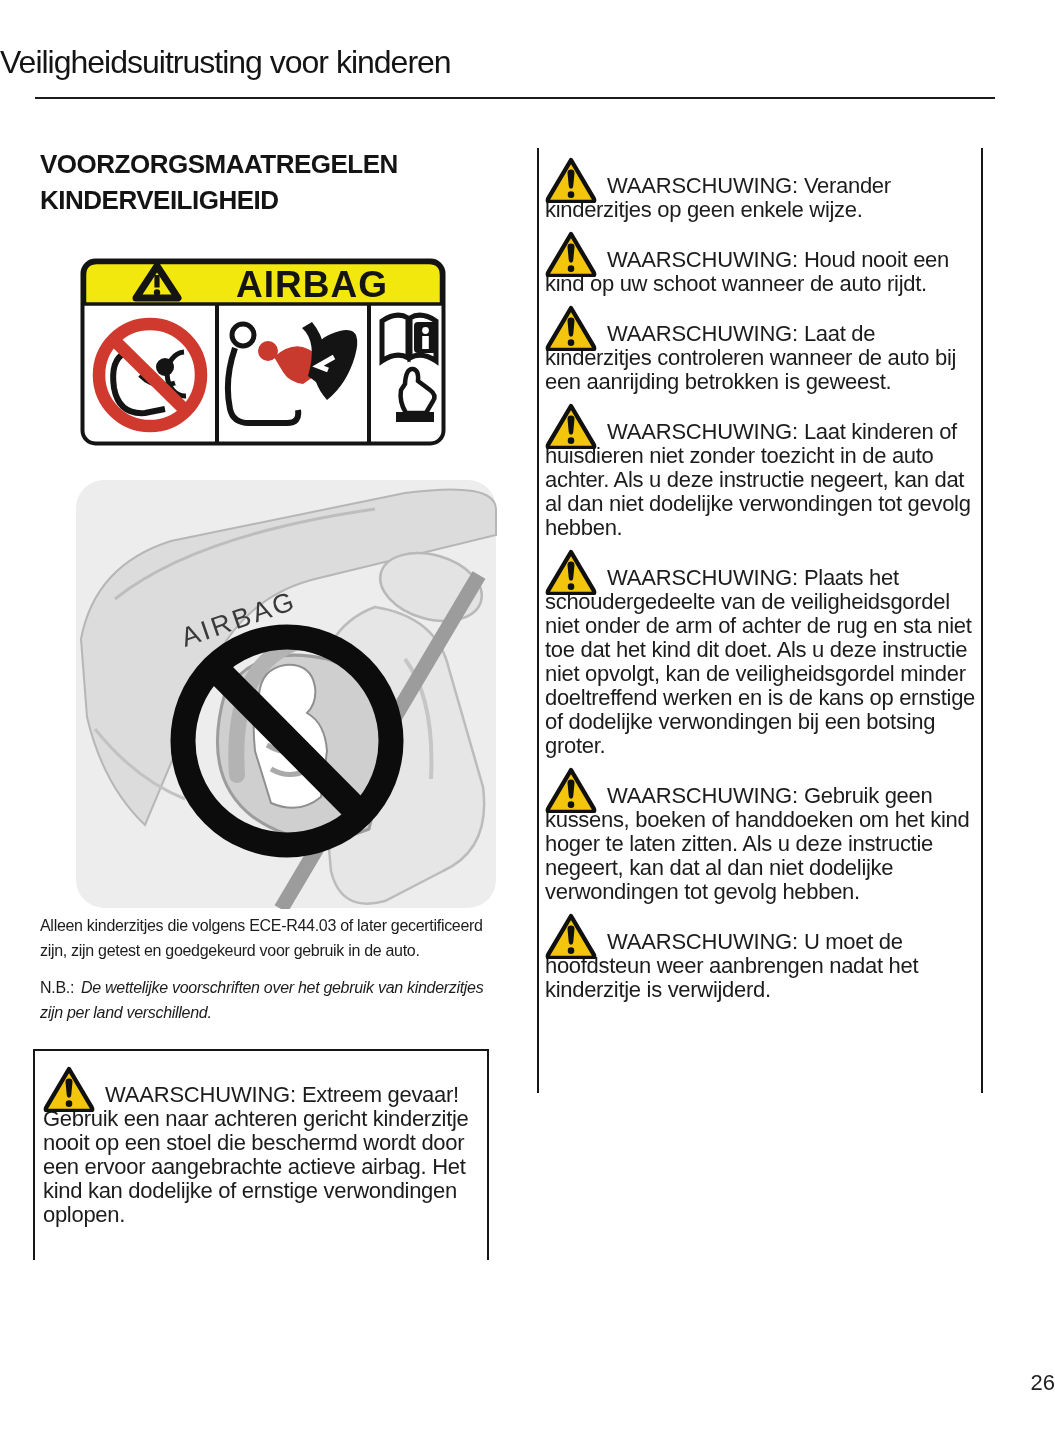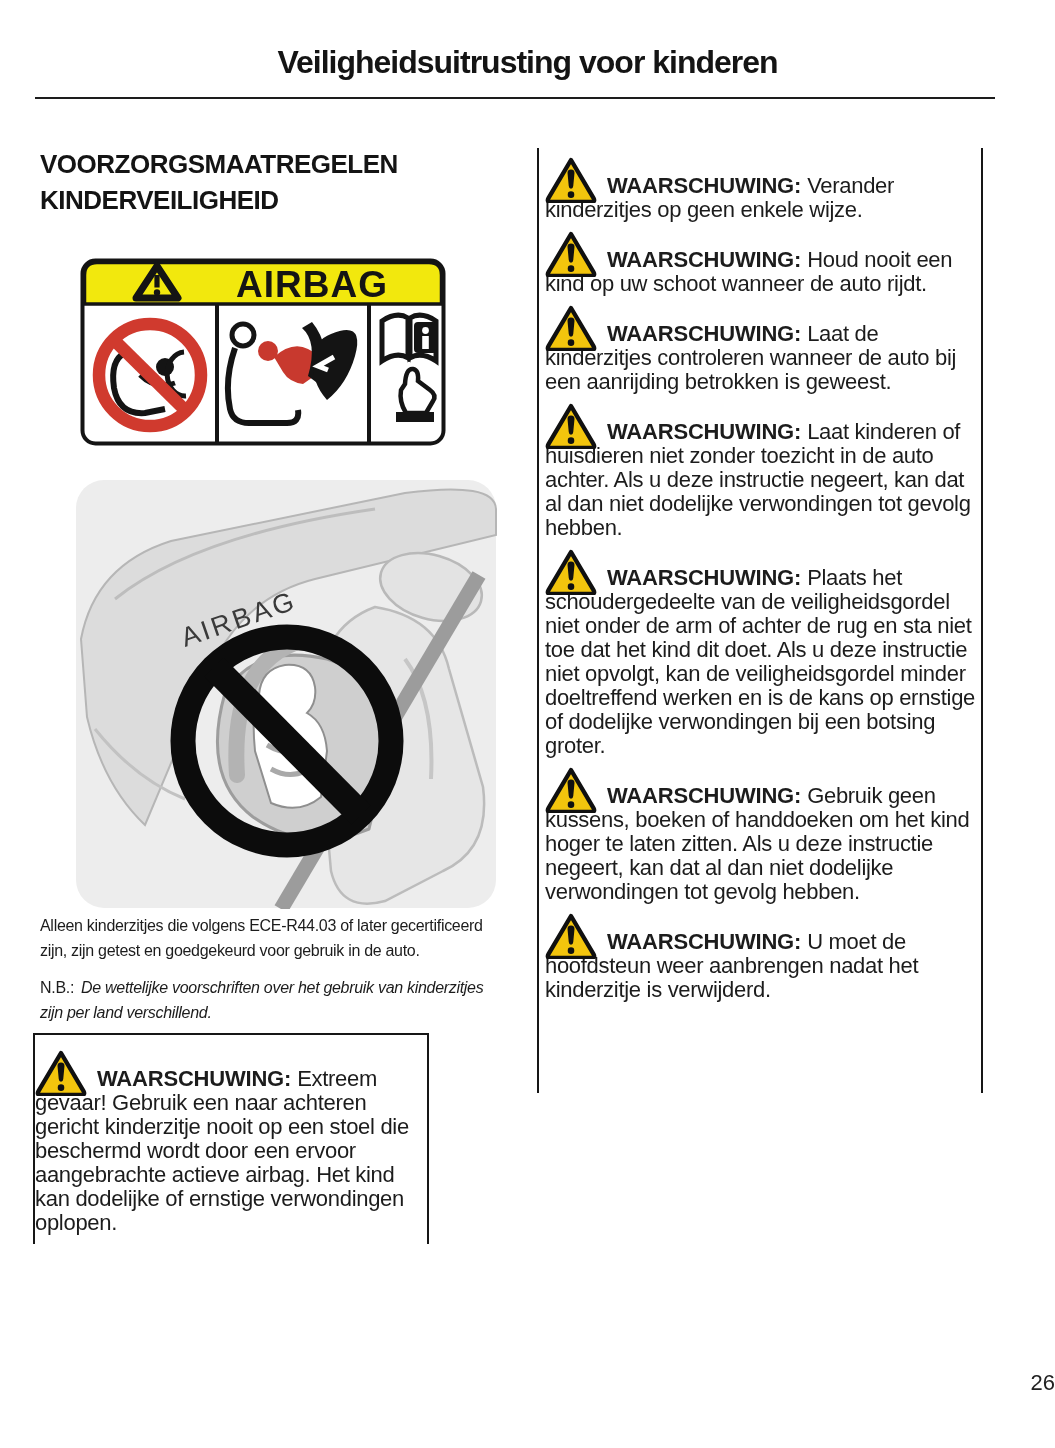--- a/index.html
+++ b/index.html
@@ -1,22 +1,22 @@
 <!DOCTYPE html>
 <html><head>
 <meta charset="utf-8">
 <style>
   html,body { margin:0; padding:0; background:#ffffff; }
   .page {
     position:relative; width:1055px; height:1448px; background:#fff;
     font-family:"Liberation Sans", sans-serif; color:#1c1c1c; overflow:hidden;
   }
   .doc-title {
-    position:absolute; top:44px; left:0; width:100%; text-align:center;
-    font-size:32px; font-weight:bold; letter-spacing:-1px; color:#141414;
+    position:absolute; top:44px; left:0; width:100%; text-align:left;
+    font-size:32px; font-weight:normal; letter-spacing:-1px; color:#141414;
   }
   .header-rule {
     position:absolute; top:97px; left:35px; width:960px; height:2px; background:#1d1d1d;
   }
   
   .col-left { position:absolute; left:40px; top:146px; width:470px; }
   .section-heading {
     margin:0; font-size:26px; line-height:36px; font-weight:bold;
     letter-spacing:-0.5px; color:#141414;
   }
@@ -29,24 +29,24 @@
   .note-label { font-weight:normal; font-style:normal; margin-right:7px; }
   .note-text { font-style:italic;text-align:right; }
   
   .warning {
     position:relative; margin:0; font-size:22px; line-height:24px;
     letter-spacing:-0.3px; text-indent:62px;
   }
   .warn-icon {
     position:absolute; left:0; top:-18px; width:52px; height:47px; display:block;
   }
-  .warn-label { font-weight:bold; letter-spacing:-0.2px; margin-right:6px;text-align:right; }
+  .warn-label { font-weight:normal; letter-spacing:-0.2px; margin-right:6px;text-align:right; }
   .warn-box {
-    box-sizing:border-box; margin:8px 0 0 -7px; width:396px; height:211px;
-    border:2px solid #161616; border-bottom:none; padding:0 0;
+    box-sizing:border-box; margin:24px 0 0 -7px; width:456px; height:211px;
+    border:2px solid #161616; border-bottom:none; padding:0 8px;
   }
   .warn-box .warning { margin-top:32px; }
   
   .col-right {
     box-sizing:border-box; position:absolute; left:537px; top:148px; width:446px; height:945px;
     border-left:2px solid #161616; border-right:2px solid #161616;
     padding:26px 4px 0 6px;
   }
   .col-right .warning + .warning { margin-top:26px; }
   .page-number {

